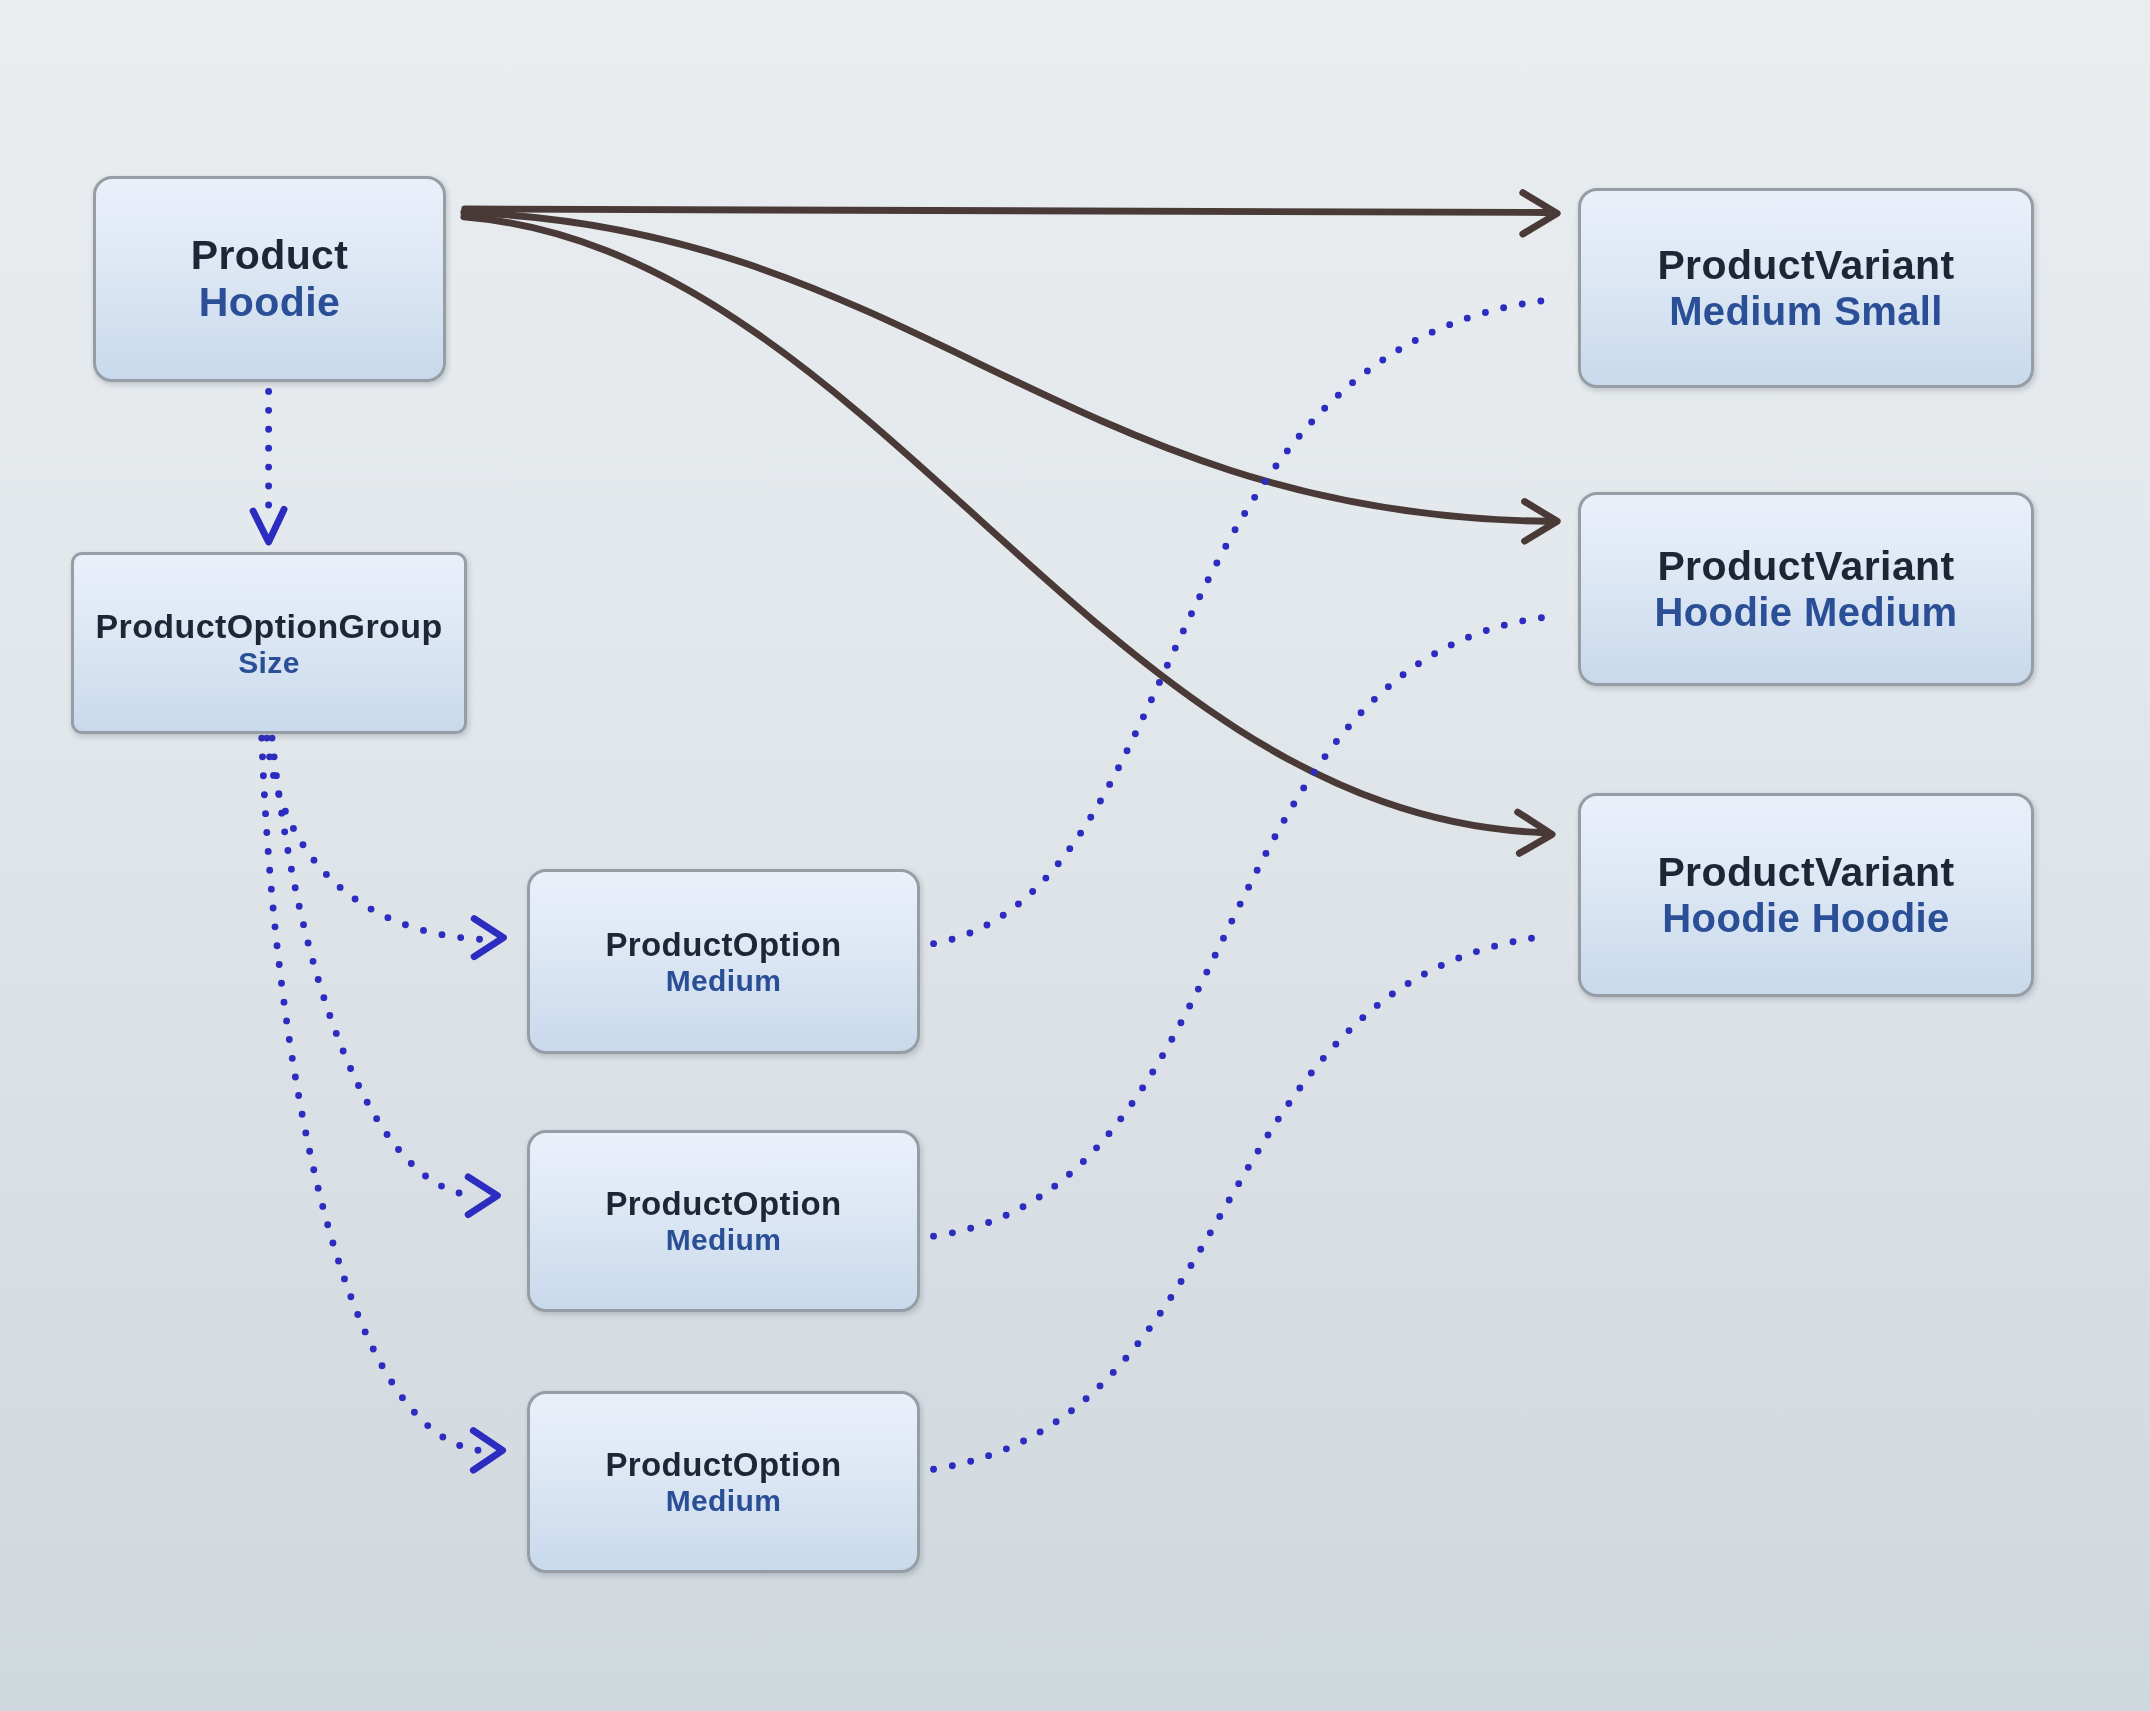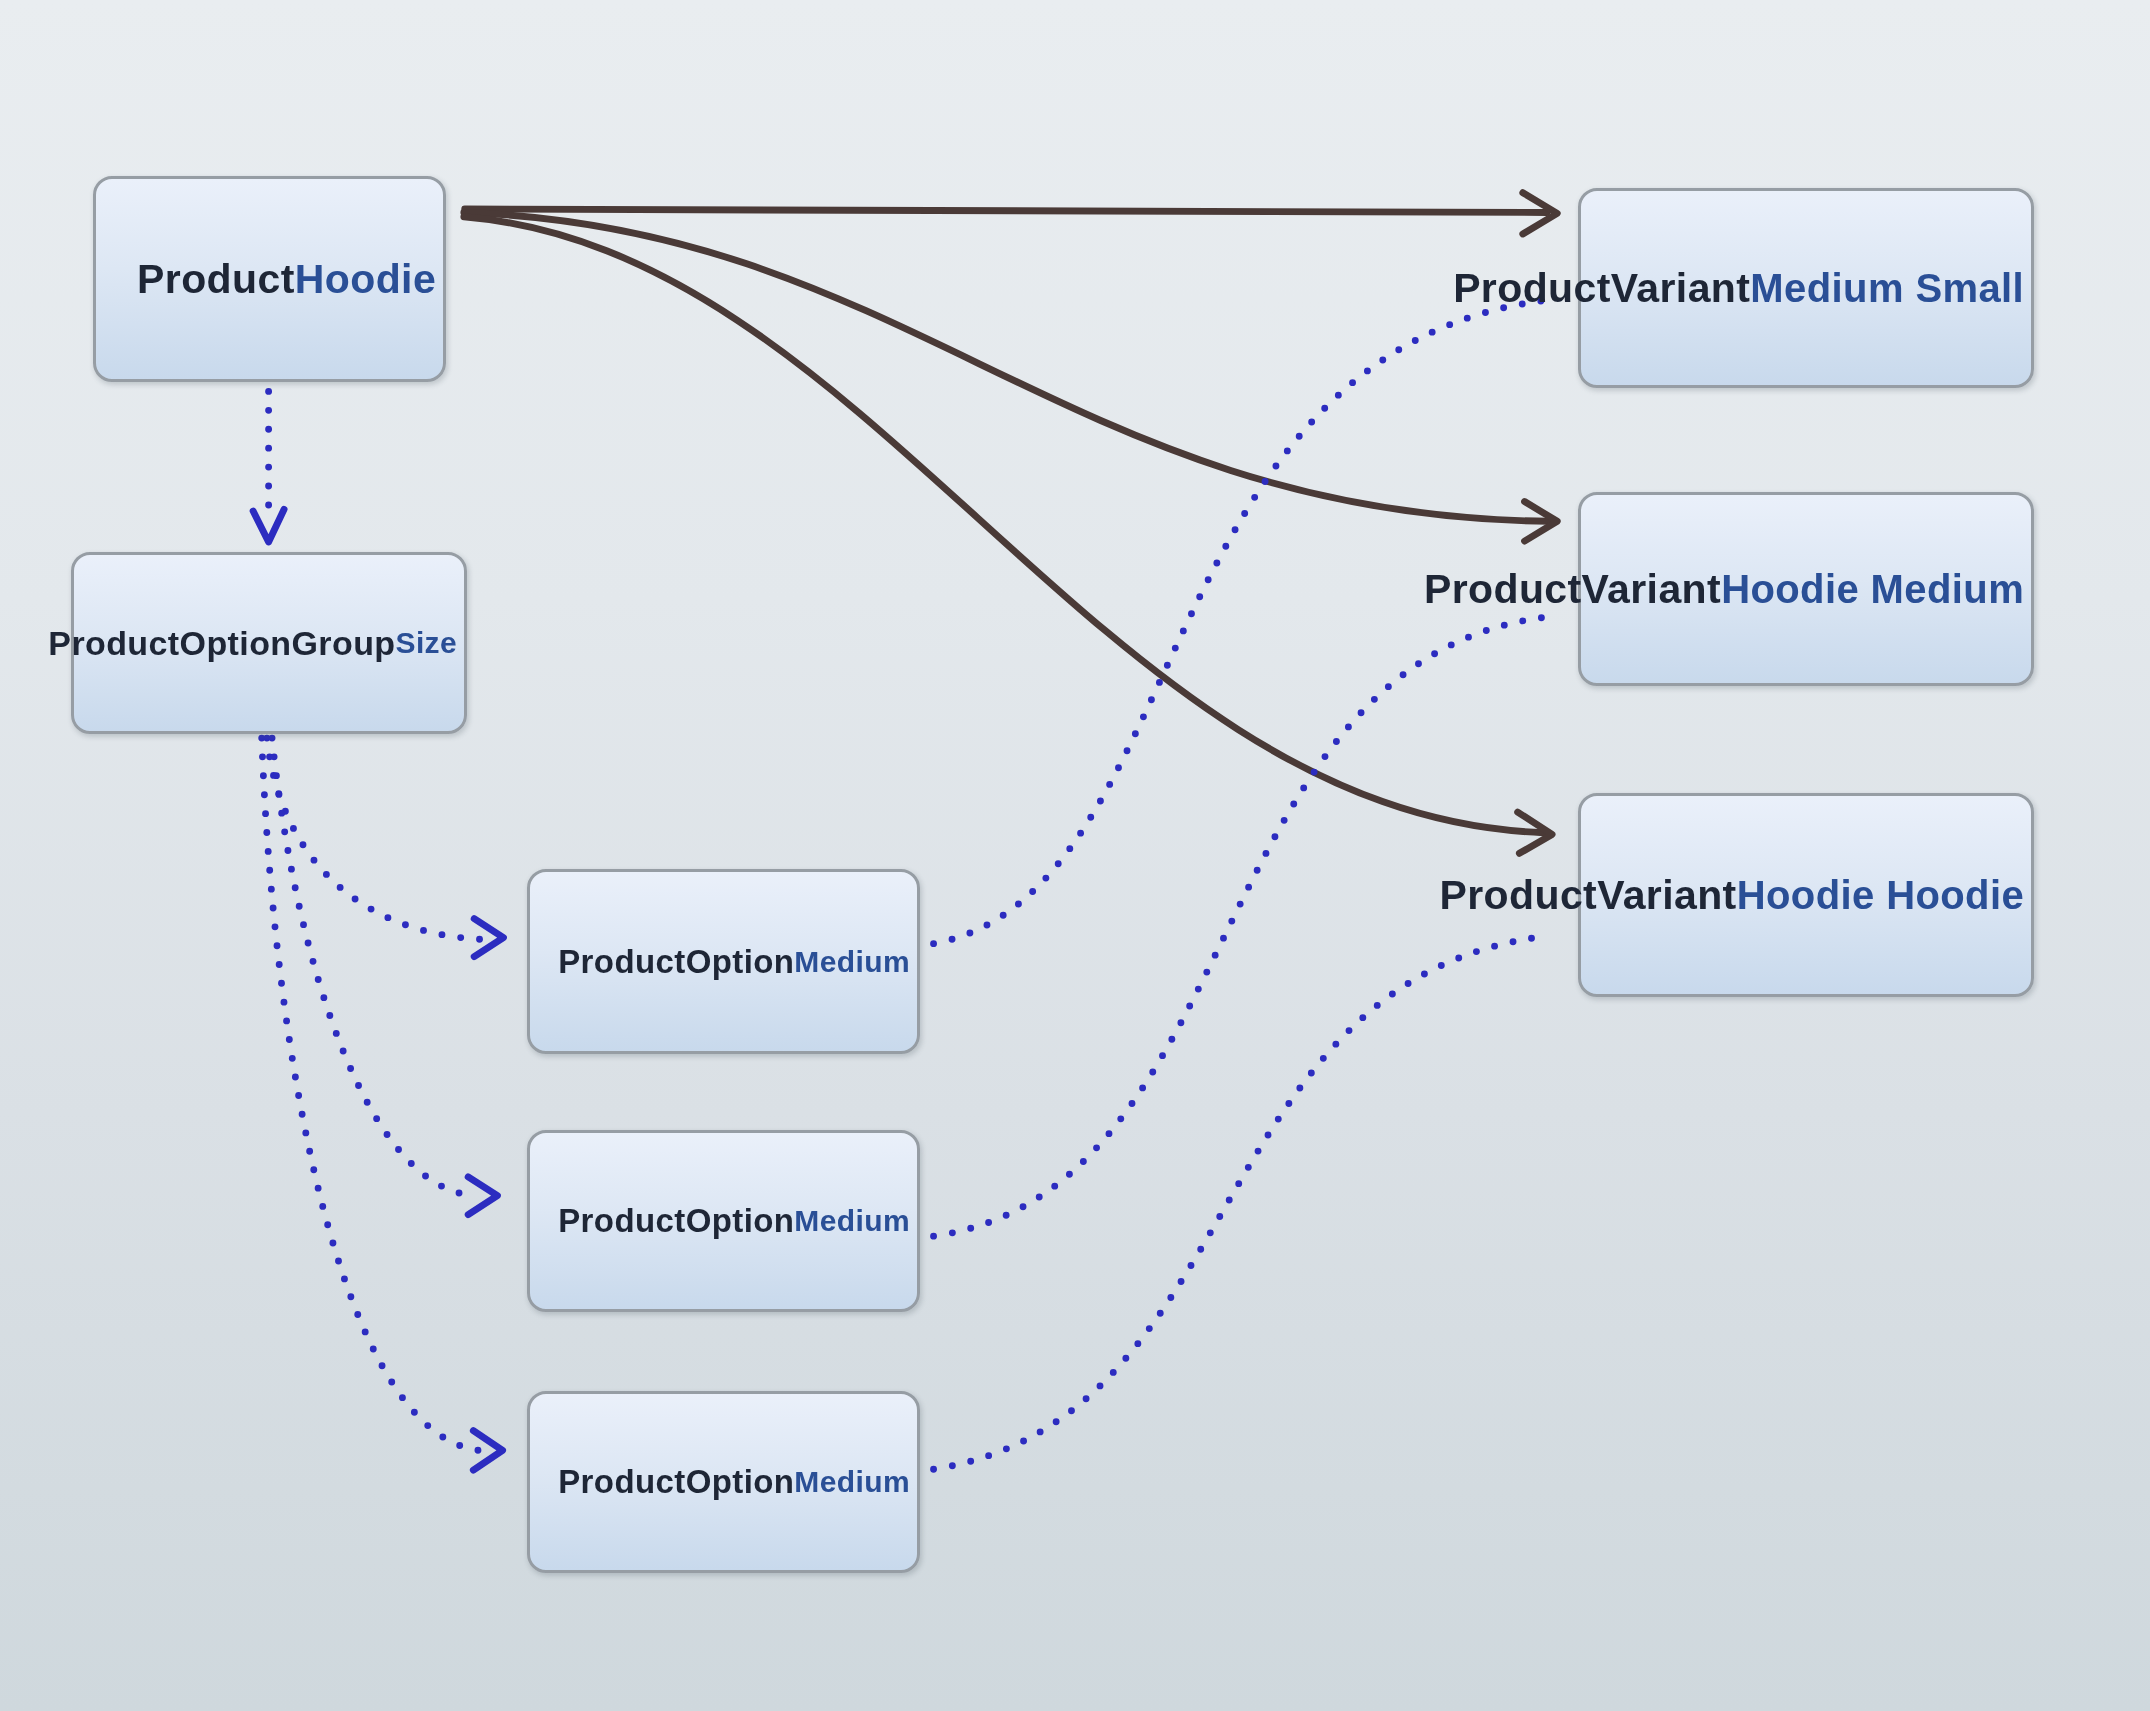--- a/index.html
+++ b/index.html
@@ -57,22 +57,22 @@
     position: absolute;
     box-sizing: border-box;
     border: 3.4px solid var(--node-border);
     border-radius: 19px;
     background: linear-gradient(180deg,
       var(--node-fill-top) 0%,
       #dde7f4 45%,
       var(--node-fill-bottom) 100%);
     box-shadow: 1.7px 2.6px 5.2px rgba(70, 80, 92, 0.22);
     display: flex;
-    flex-direction: row;
-    justify-content: flex-end;
+    flex-direction: column;
+    justify-content: center;
     align-items: center;
     padding: 8.6px 6.9px;
     text-align: center;
   }
   .node-title {
     font-weight: bold;
     color: var(--title-color);
     letter-spacing: 0.4px;
     white-space: nowrap;
   }
@@ -142,21 +142,21 @@
     <g>
       <path class="edge-dotted" d="M 1085 1708 C 1455 1650, 1395 1135, 1800 1088"></path>
     </g>
   </svg>
 
   <div class="node" style="left:93px; top:176px; width:353px; height:206px;">
     <div class="node-title t48">Product</div>
     <div class="node-value t48">Hoodie</div>
   </div>
 
-  <div class="node" style="left:71px; top:552px; width:396px; height:182px;">
+  <div class="node" style="left:71px; top:552px; width:396px; height:182px;border-radius:11px;">
     <div class="node-title t40">ProductOptionGroup</div>
     <div class="node-value t45">Size</div>
   </div>
 
   <div class="node" style="left:527px; top:869px; width:393px; height:185px;">
     <div class="node-title t41">ProductOption</div>
     <div class="node-value t45">Medium</div>
   </div>
 
   <div class="node" style="left:527px; top:1130px; width:393px; height:182px;">

